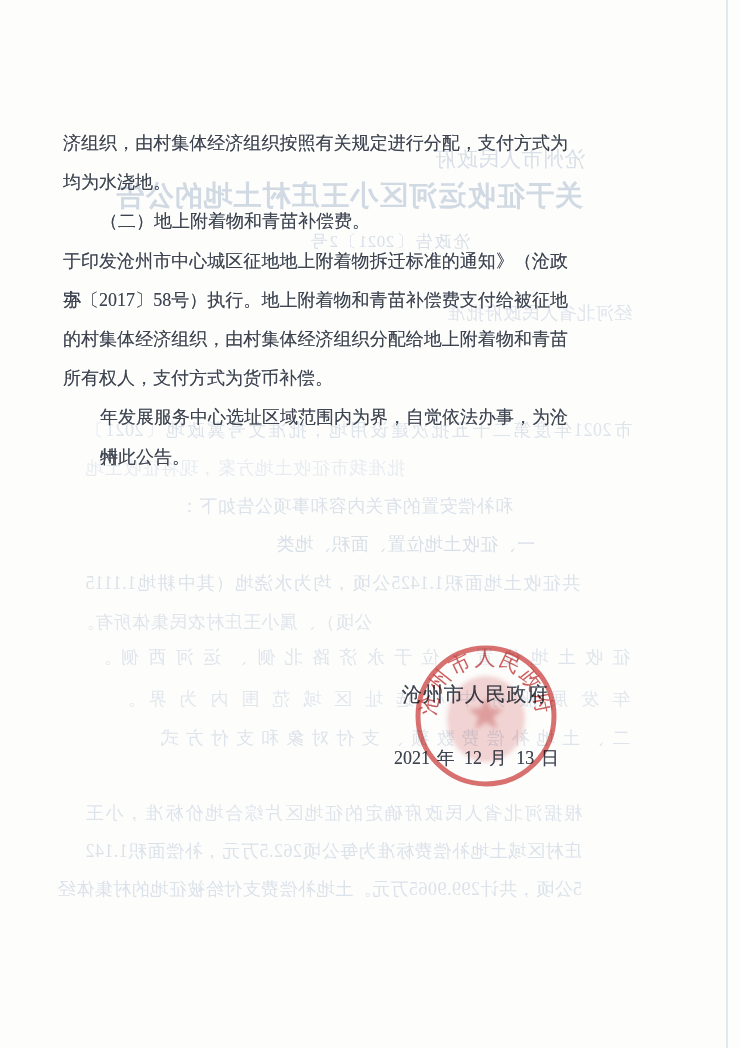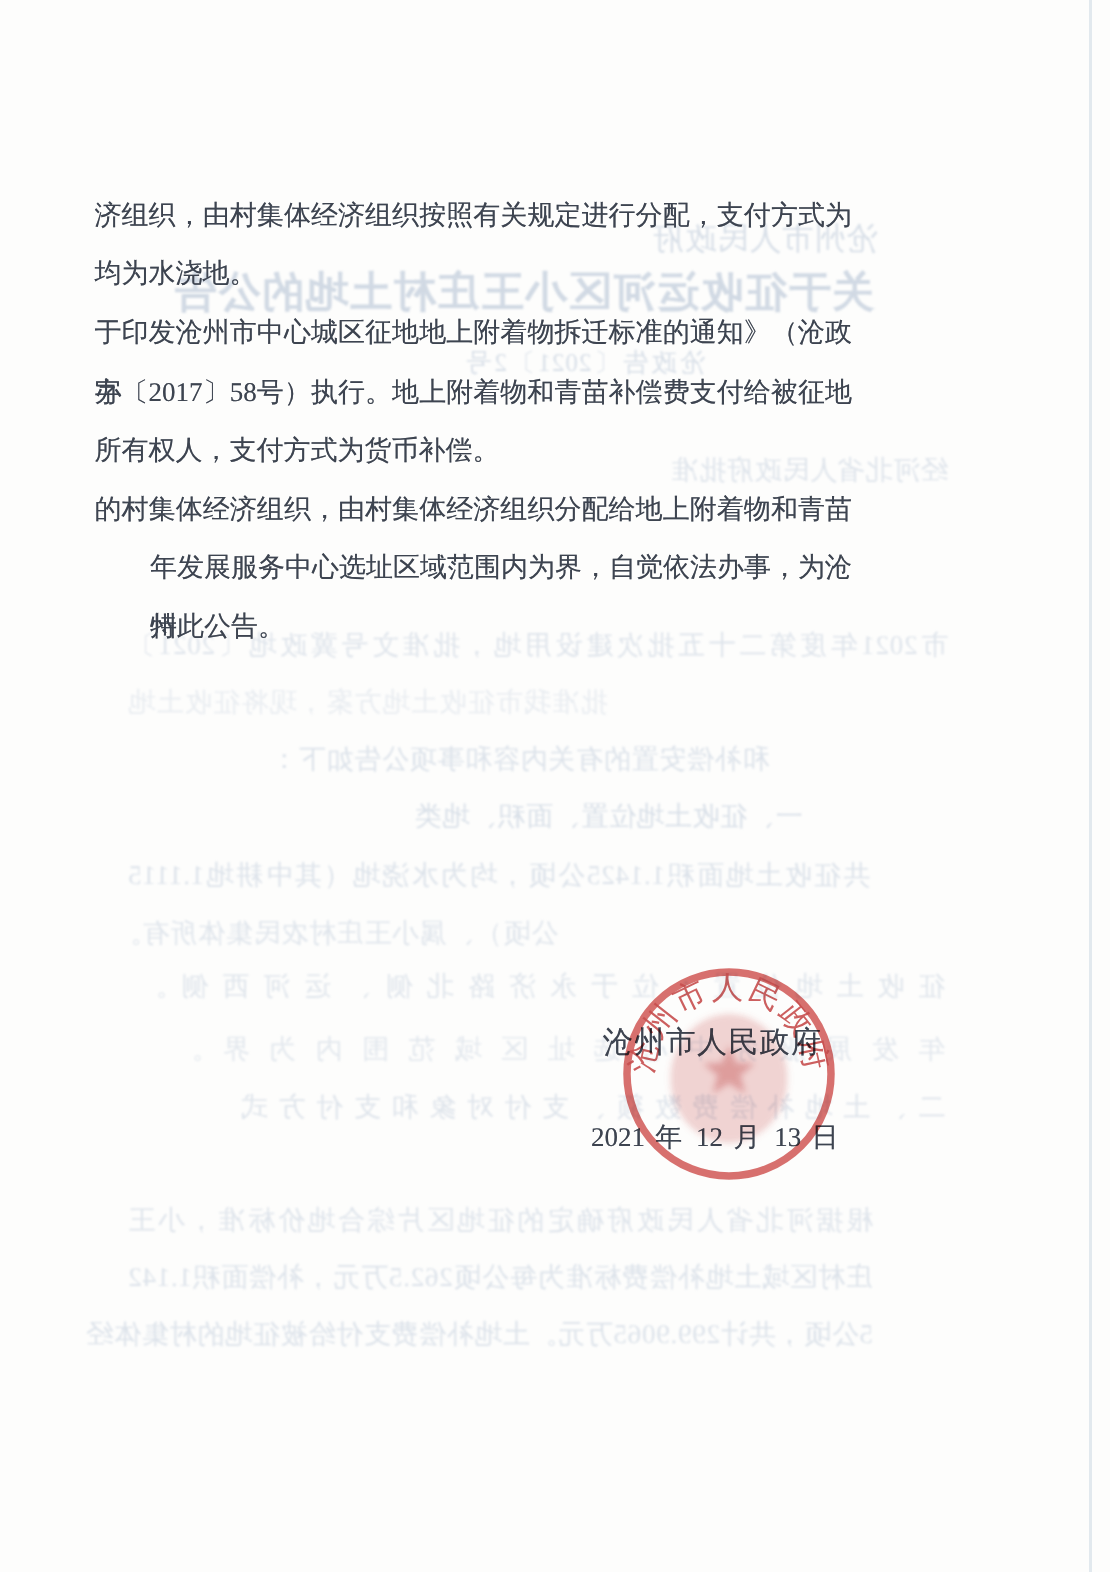--- a/index.html
+++ b/index.html
@@ -84,24 +84,25 @@
       <div class="ghost" style="left: 117px; top: 689px; width: 513px; font-size: 18px; opacity: 0.36;">年发展服务中心选址区域范围内为界。</div>
       <div class="ghost" style="left: 160px; top: 728px; width: 470px; font-size: 18px; opacity: 0.42;">二、土地补偿费数额、支付对象和支付方式</div>
       <div class="ghost" style="left: 85px; top: 803px; width: 497px; font-size: 18px; opacity: 0.42;">根据河北省人民政府确定的征地区片综合地价标准，小王</div>
       <div class="ghost" style="left: 85px; top: 841px; width: 497px; font-size: 18px; opacity: 0.45;">庄村区域土地补偿费标准为每公顷262.5万元，补偿面积1.142</div>
       <div class="ghost" style="left: 85px; top: 879px; width: 497px; font-size: 18px; opacity: 0.45;">5公顷，共计299.9065万元。土地补偿费支付给被征地的村集体经</div>
     </div>
 
   <div class="body-text" id="bodyText">
       <div class="line just">济组织，由村集体经济组织按照有关规定进行分配，支付方式为</div>
       <div class="line">均为水浇地。</div>
+      <div class="line" style="padding-left: 37px;">（二）地上附着物和青苗补偿费。</div>
       <div class="line just">于印发沧州市中心城区征地地上附着物拆迁标准的通知》（沧政办</div>
       <div class="line just">字〔2017〕58号）执行。地上附着物和青苗补偿费支付给被征地</div>
+      <div class="line just">的村集体经济组织，由村集体经济组织分配给地上附着物和青苗</div>
       <div class="line">所有权人，支付方式为货币补偿。</div>
-      <div class="line just">的村集体经济组织，由村集体经济组织分配给地上附着物和青苗</div>
       <div class="line just" style="padding-left: 37px;">年发展服务中心选址区域范围内为界，自觉依法办事，为沧州</div>
       <div class="line" style="padding-left: 37px;">特此公告。</div>
     </div>
 
   <div class="signature">沧州市人民政府</div>
   <div class="issue-date">2021 年 12 月 13 日</div>
 
   <svg class="seal" width="190" height="190" viewBox="0 0 190 190">
     <defs>
       <path id="sealArcPath" d="M 44,95 A 51,51 0 0 1 146,95" fill="none"></path>

